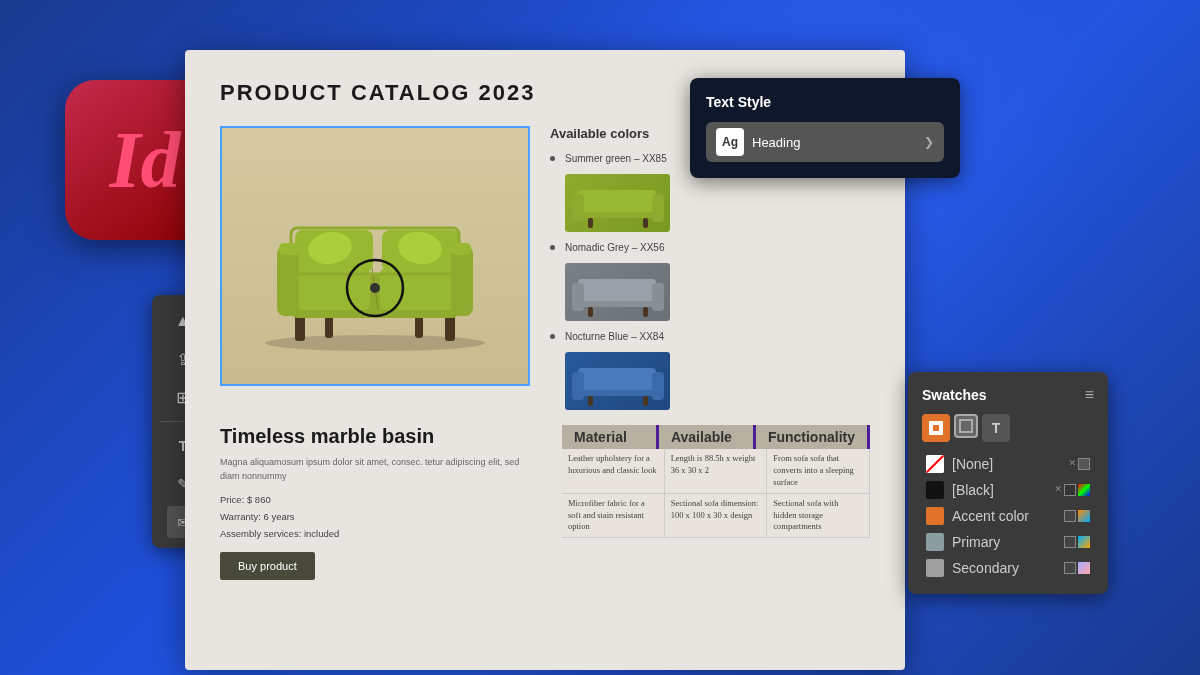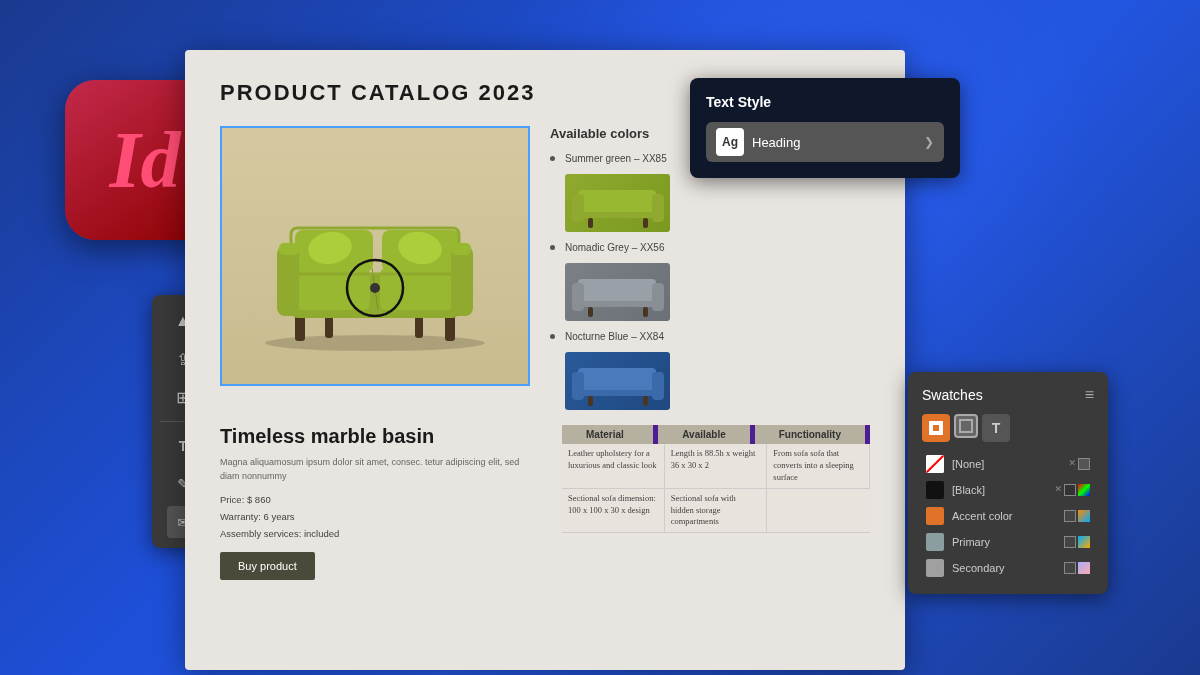--- a/index.html
+++ b/index.html
@@ -232,25 +232,25 @@
     .product-table {
       flex: 1;
       font-size: 9px;
     }
     .table-header {
       display: grid;
       grid-template-columns: 1fr 1fr 1fr;
       background: #b5b0a0;
     }
     .th {
-      padding: 4px 24px;
+      padding: 4px 12px;
       font-weight: 600;
       color: #333;
-      font-size: 10px;
-      border-right: 5px solid #4c1d95;
+      font-size: 14px;
+      border-right: 3px solid #4c1d95;
     }
     .table-row-data {
       display: grid;
       grid-template-columns: 1fr 1fr 1fr;
       border-bottom: 1px solid #ccc;
       background: #e8e3dc;
     }
     .td {
       padding: 4px 6px;
       color: #444;
@@ -320,21 +320,21 @@
       box-shadow: 0 4px 20px rgba(0,0,0,0.5);
     }
     .swatches-header {
       display: flex;
       align-items: center;
       justify-content: space-between;
       margin-bottom: 10px;
     }
     .swatches-title {
       font-size: 14px;
-      font-weight: 400;
+      font-weight: 700;
       color: #fff;
     }
     .menu-icon {
       color: #aaa;
       font-size: 16px;
       cursor: pointer;
     }
     .swatches-toolbar {
       display: flex;
       gap: 4px;
@@ -380,21 +380,21 @@
       cursor: pointer;
     }
     .swatch-color {
       width: 18px;
       height: 18px;
       border-radius: 2px;
       flex-shrink: 0;
     }
     .swatch-label {
       flex: 1;
-      font-size: 11px;
+      font-size: 14px;
       color: #ccc;
     }
     .swatch-icons {
       display: flex;
       gap: 2px;
     }
     .swatch-icon-sm {
       font-size: 9px;
       color: #888;
     }
@@ -568,20 +568,21 @@
           <div class="th">Material</div>
           <div class="th">Available</div>
           <div class="th">Functionality</div>
         </div>
         <div class="table-row-data">
           <div class="td">Leather upholstery for a luxurious and classic look</div>
           <div class="td">Length is 88.5h x weight 36 x 30 x 2</div>
           <div class="td">From sofa sofa that converts into a sleeping surface</div>
         </div>
         <div class="table-row-data">
+          <div class="td">Microfiber fabric for a soft and stain resistant option</div>
           <div class="td">Sectional sofa dimension: 100 x 100 x 30 x design</div>
           <div class="td">Sectional sofa with hidden storage compartments</div>
         </div>
       </div>
     </div>
   </div>
 </div>
 
 <div class="text-style-panel">
   <div class="panel-title">Text Style</div>

